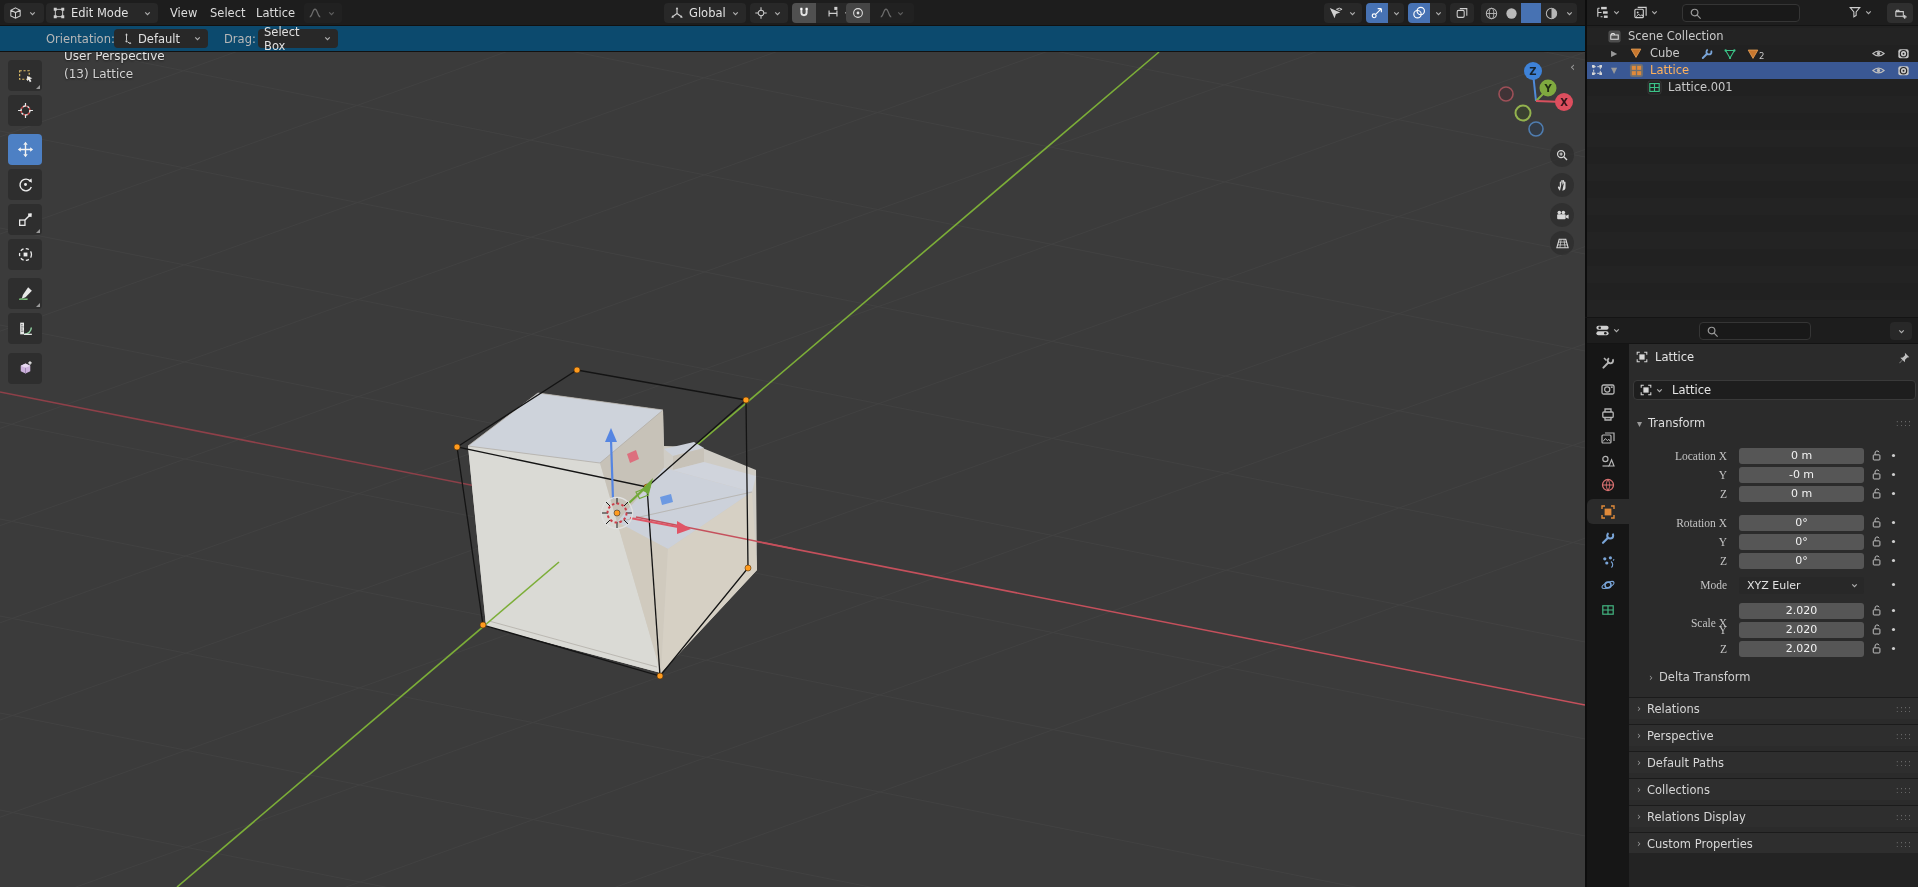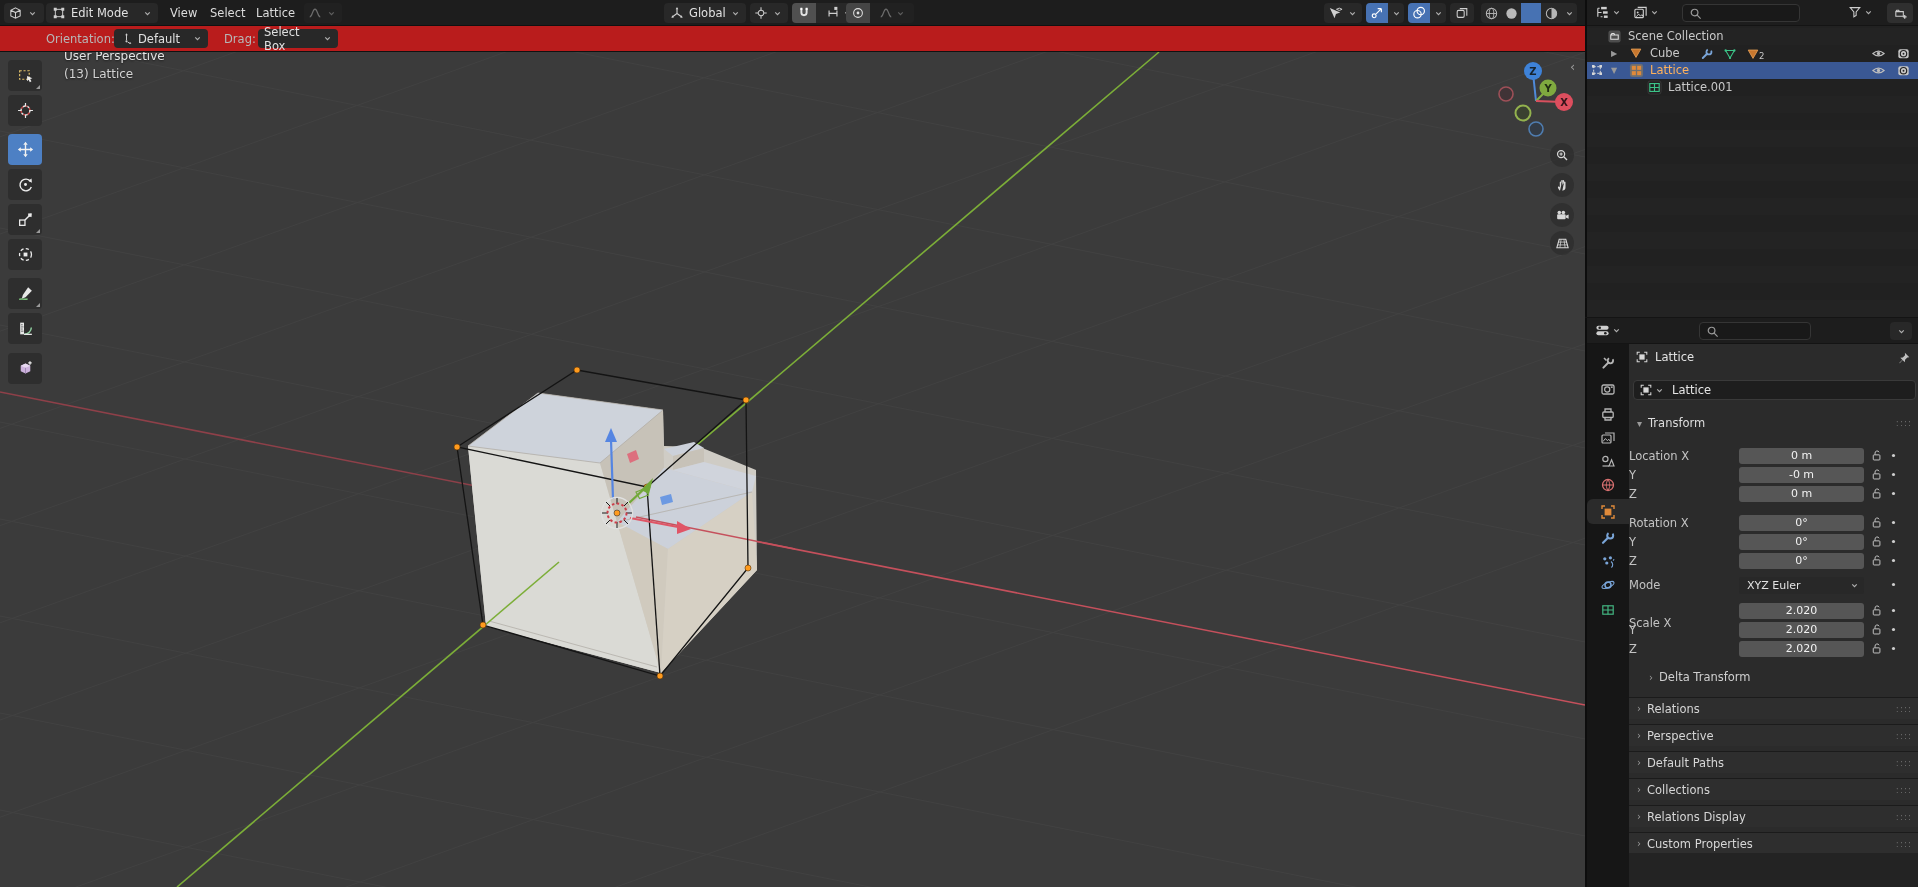--- a/index.html
+++ b/index.html
@@ -36,21 +36,21 @@
   .orow{position:absolute;left:0;width:100%;height:17px;}
   .orow .t{position:absolute;top:0;height:17px;line-height:17px;color:#c9c9c9;}
   .stripe{position:absolute;left:0;width:100%;height:17px;background:#252525;opacity:.45;}
   
   .props{left:1585px;top:318px;width:333px;height:569px;background:#2b2b2b;border-left:2px solid #0d0d0d;box-sizing:border-box;}
   .props-hdr{position:absolute;left:0;top:0;width:100%;height:26px;background:#1d1d1d;border-bottom:1px solid #141414;box-sizing:border-box;}
   .tabs{position:absolute;left:0;top:26px;width:42px;height:543px;background:#161616;}
   .tab{position:absolute;left:0;width:42px;height:25px;display:flex;align-items:center;justify-content:center;}
   .tab.active-bg{background:#2b2b2b;border-radius:6px 0 0 6px;}
   .pcontent{position:absolute;left:42px;top:26px;width:291px;height:543px;background:#2b2b2b;}
-  .prow-label{position:absolute;width:98px;text-align:left;color:#c3c3c3;line-height:16px;}
+  .prow-label{position:absolute;width:98px;text-align:right;color:#c3c3c3;line-height:16px;font-family:Liberation Serif, serif;}
   .pfield{position:absolute;left:110px;width:125px;height:16px;background:#565656;border-radius:3px;
         color:#f2f2f2;text-align:center;line-height:16px;font-size:11px;}
   .pdrop{position:absolute;left:110px;width:125px;height:17px;background:#282828;border-radius:3px;
         color:#e2e2e2;line-height:17px;font-size:11px;padding-left:8px;box-sizing:border-box;}
   .panelbar{position:absolute;left:0;width:291px;height:21px;background:#2e2e2e;border-top:1px solid #1b1b1b;
         display:flex;align-items:center;color:#d6d6d6;}
   .chev{color:#9a9a9a;font-size:10px;margin:0 6px 0 8px;}
   .dragdots{margin-left:auto;margin-right:8px;color:#6b6b6b;font-size:9px;letter-spacing:1px;}
   .namefield{position:absolute;left:4px;top:36px;width:283px;height:20px;background:#1e1e1e;border:1px solid #3a3a3a;
         border-radius:4px;display:flex;align-items:center;box-sizing:border-box;color:#e5e5e5;}
@@ -442,21 +442,21 @@
       <div class="seg" style="width: 16px;">
         <span class="icon">
           <svg width="9" height="9" viewBox="0 0 10 10">
             <path d="M2.5 3.8l2.5 2.6 2.5-2.6" fill="none" stroke="#b0b0b0" stroke-width="1.3"></path>
           </svg>
         </span>
       </div>
     </div>
 </div>
 
-<div class="abs hdr" style="left:0;top:26px;width:1585px;height:26px;background:#b91c1c;box-sizing:border-box">
+<div class="abs hdr" style="left:0;top:26px;width:1585px;height:26px;background:#0c4a6e;box-sizing:border-box">
   <span class="lbl" style="left:46px">Orientation:</span>
   <div class="dd" style="left:114px;width:94px;height:19px">
     <span class="icon">
         <svg width="13" height="13" viewBox="0 0 16 16">
           <path d="M8 3v7" stroke="#cfcfcf" stroke-width="1.2"></path>
           <path d="M8 1.5L9.6 4H6.4z" fill="#cfcfcf"></path>
           <circle cx="8" cy="11.5" r="1.3" fill="#cfcfcf"></circle>
           <path d="M9.5 12.5l3 1.5" stroke="#cfcfcf" stroke-width="1.2"></path>
           <path d="M14 14.6l-2.6-.2 1.2-2z" fill="#cfcfcf"></path>
         </svg>

